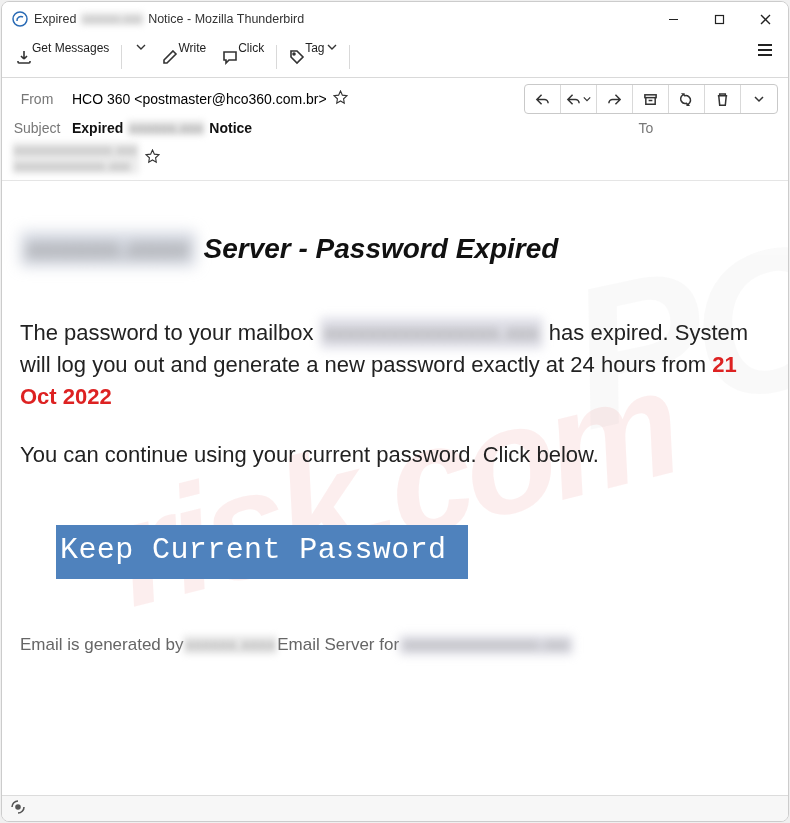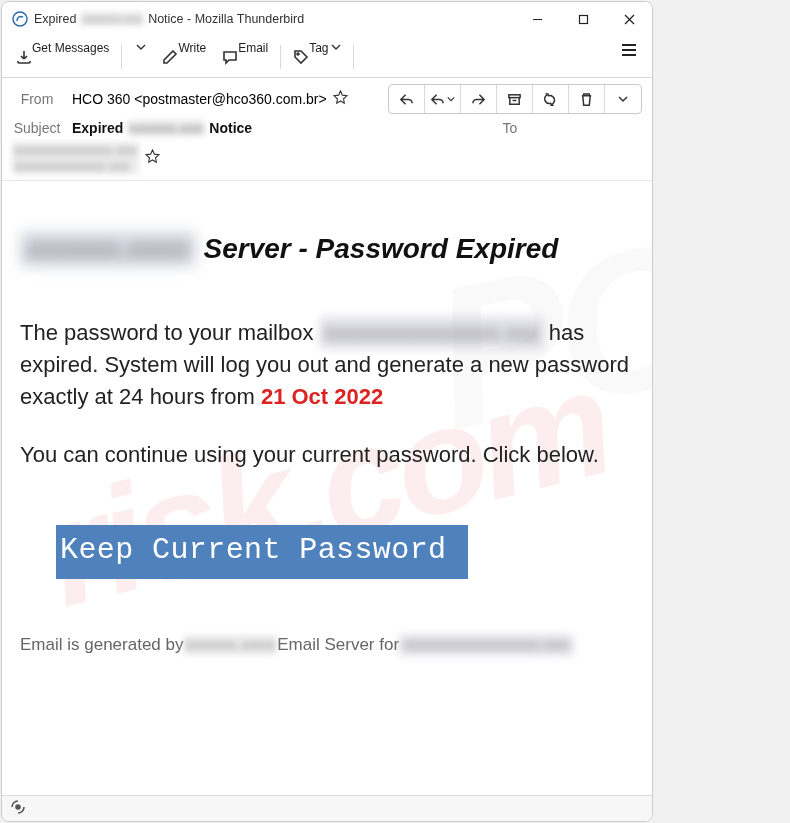--- a/index.html
+++ b/index.html
@@ -7,21 +7,21 @@
       font-family: "Segoe UI", Tahoma, sans-serif;
       background: #f0f0f0;
       width: 790px;
       height: 823px;
       overflow: hidden;
     }
     .window {
       background: #fff;
       border: 1px solid #ccc;
       border-radius: 8px;
-      width: 652px;
+      width: 788px;
       height: 821px;
       margin: 1px;
       display: flex;
       flex-direction: column;
       overflow: hidden;
     }
     .titlebar {
       display: flex;
       align-items: center;
       height: 34px;
@@ -290,21 +290,21 @@
           </svg>
       </span>
       <span>Write</span>
     </div>
     <div class="tb-btn">
       <span class="tb-icon">
         <svg viewBox="0 0 16 16" fill="none" stroke-width="1.6">
             <path d="M2 3h12v8H7l-3 3v-3H2V3z"></path>
           </svg>
       </span>
-      <span>Email</span>
+      <span>Click</span>
     </div>
     <div class="tb-sep"></div>
     <div class="tb-btn">
       <span class="tb-icon">
         <svg viewBox="0 0 16 16" fill="none" stroke-width="1.6">
             <path d="M2 2h6l6 6-6 6-6-6V2z"></path>
             <circle cx="5" cy="5" r="1" fill="#333"></circle>
           </svg>
       </span>
       <span>Tag</span>

